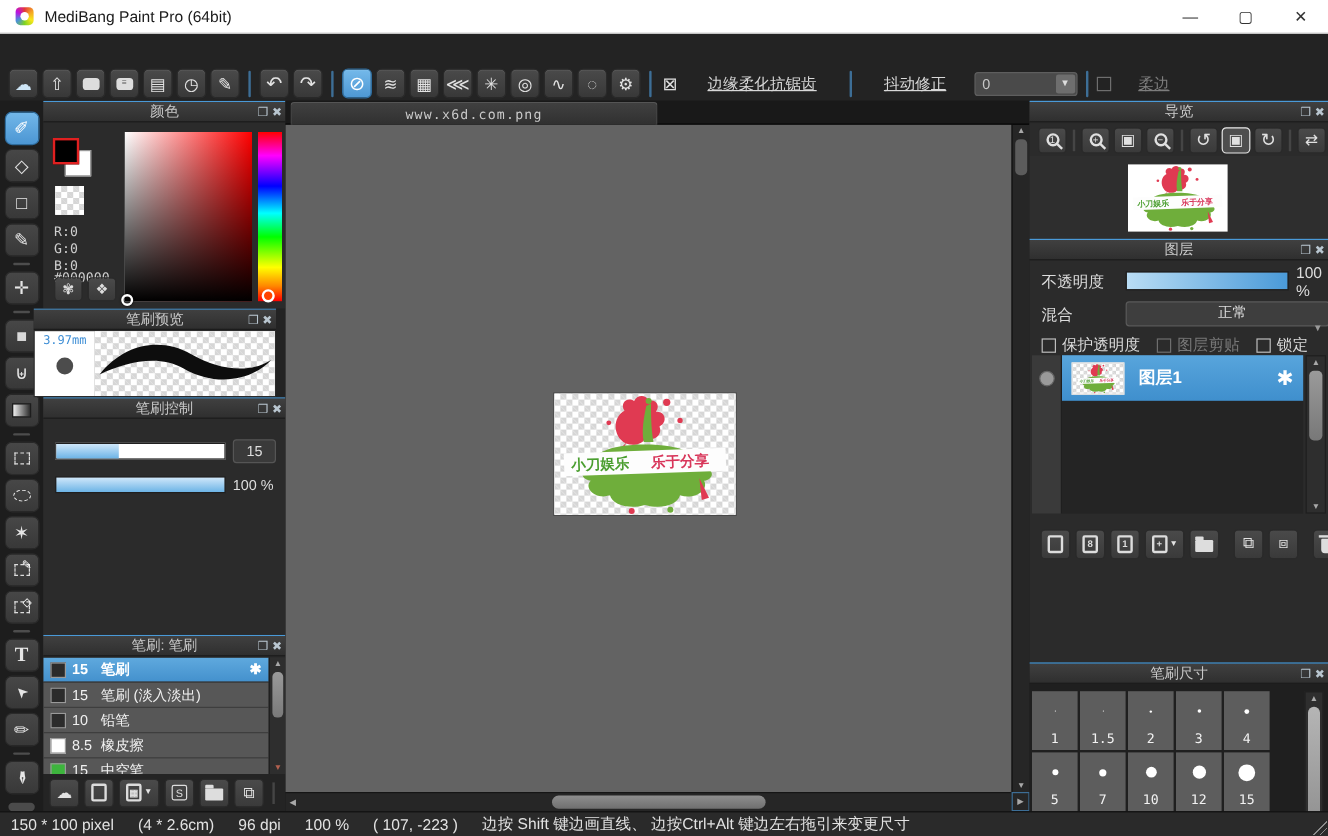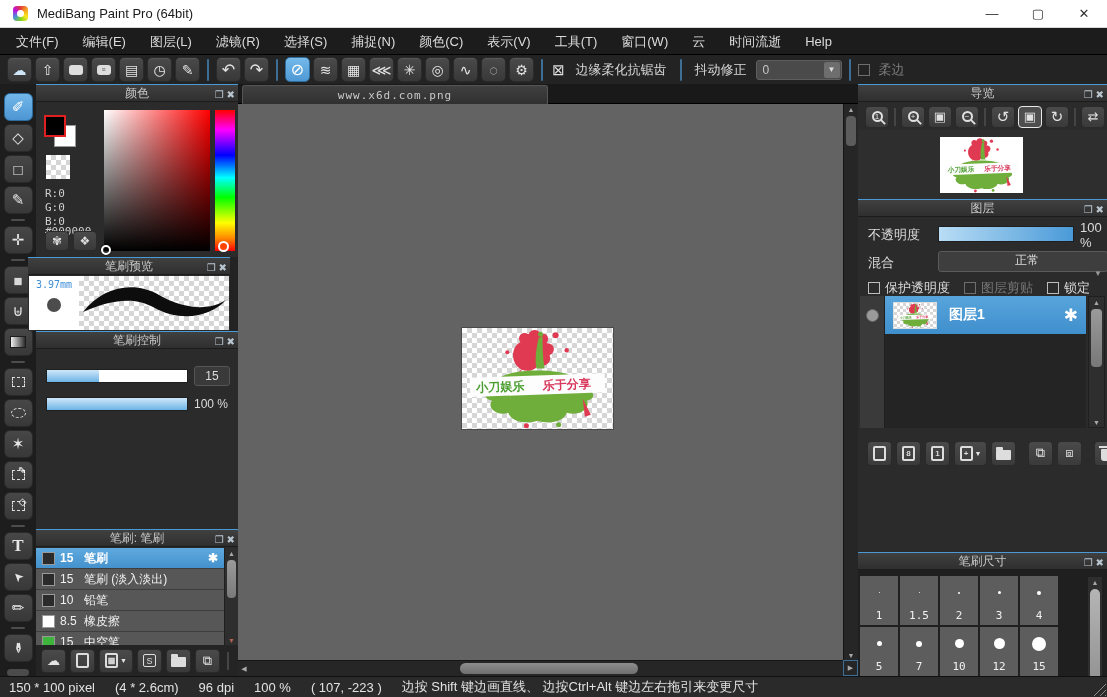--- a/index.html
+++ b/index.html
@@ -18,21 +18,21 @@
   #wincontrols { margin-left:auto; display:flex; height:100%; }
   .winbtn { width:46px; height:100%; display:flex; align-items:center; justify-content:center; font-size:13px; color:#333; }
   
   #menubar { position:absolute; left:0; top:28px; width:100%; height:27px; background:#1c1c1c; display:flex; align-items:center; padding-left:4px; border-bottom:1px solid #000;}
   .menu-item { padding:0 12px; color:#dcdcdc; font-size:13px; line-height:27px; }
   
   #toolbarrow { position:absolute; left:0; top:55px; width:100%; height:29px; background:#232323; display:flex; align-items:center; padding-left:7px; gap:3px; }
   .tbtn { width:25px; height:25px; flex:0 0 auto; background:linear-gradient(#4a4a4a,#383838); border:1px solid #2a2a2a; border-radius:5px; color:#e3e3e3; display:flex; align-items:center; justify-content:center; font-size:14px; box-shadow:inset 0 1px 0 rgba(255,255,255,.08); }
   .tbtn.sel { background:linear-gradient(#74b9ea,#4e98d4); border-color:#2f6d9e; color:#fff; }
   .tsep { width:2px; height:22px; background:#3d6e96; margin:0 4px; border-radius:1px; }
-  .tlabel { color:#d8d8d8; font-size:13px; margin:0 6px; }
+  .tlabel { color:#d8d8d8; font-size:13px; margin:0 20px;text-decoration:underline; }
   .tlabel.dim { color:#7d7d7d; }
   #jitter-dd { width:86px; height:20px; background:#4a4a4a; border:1px solid #5e5e5e; border-radius:3px; display:flex; align-items:center; color:#c7c7c7; font-size:12px; padding-left:6px; position:relative; }
   #jitter-dd .dd-arrow { position:absolute; right:1px; top:1px; bottom:1px; width:16px; background:#6e6e6e; border-radius:2px; display:flex; align-items:center; justify-content:center; font-size:8px; color:#ddd; }
   .cb { width:12px; height:12px; border:1px solid #bdbdbd; background:transparent; display:inline-block; }
   .cb.dim { border-color:#6e6e6e; }
   
   #leftbar { position:absolute; left:0; top:84px; width:36px; bottom:21px; background:#1d1d1d; display:flex; flex-direction:column; align-items:center; padding-top:9px; }
   .tool { width:29px; height:28px; margin-bottom:3px; flex:0 0 auto; background:linear-gradient(#474747,#383838); border:1px solid #2a2a2a; border-radius:6px; color:#e6e6e6; display:flex; align-items:center; justify-content:center; font-size:15px; }
   .tool.sel { background:linear-gradient(#72b7e9,#4c96d3); border-color:#2f6d9e; color:#fff; }
   .tdiv { width:14px; height:2px; background:#4d4d4d; margin:2px 0 5px; border-radius:1px; }
@@ -182,35 +182,20 @@
   <div id="titlebar">
     <div id="logo"></div>
     <div id="wintitle">MediBang Paint Pro (64bit)</div>
     <div id="wincontrols">
       <div class="winbtn">—</div>
       <div class="winbtn">▢</div>
       <div class="winbtn">✕</div>
     </div>
   </div>
 
-  <div id="menubar">
-      <span class="menu-item">文件(F)</span>
-      <span class="menu-item">编辑(E)</span>
-      <span class="menu-item">图层(L)</span>
-      <span class="menu-item">滤镜(R)</span>
-      <span class="menu-item">选择(S)</span>
-      <span class="menu-item">捕捉(N)</span>
-      <span class="menu-item">颜色(C)</span>
-      <span class="menu-item">表示(V)</span>
-      <span class="menu-item">工具(T)</span>
-      <span class="menu-item">窗口(W)</span>
-      <span class="menu-item">云</span>
-      <span class="menu-item">时间流逝</span>
-      <span class="menu-item">Help</span>
-    </div>
 
   <div id="toolbarrow">
     <div class="tbtn">
         <span style="color:#cfe6f7">☁</span>
       </div>
     <div class="tbtn">
         <span>⇧</span>
       </div>
     <div class="tbtn">
         <span class="bubble" style="width:14px;height:10px;background:#ddd;border-radius:3px;display:block"></span>

